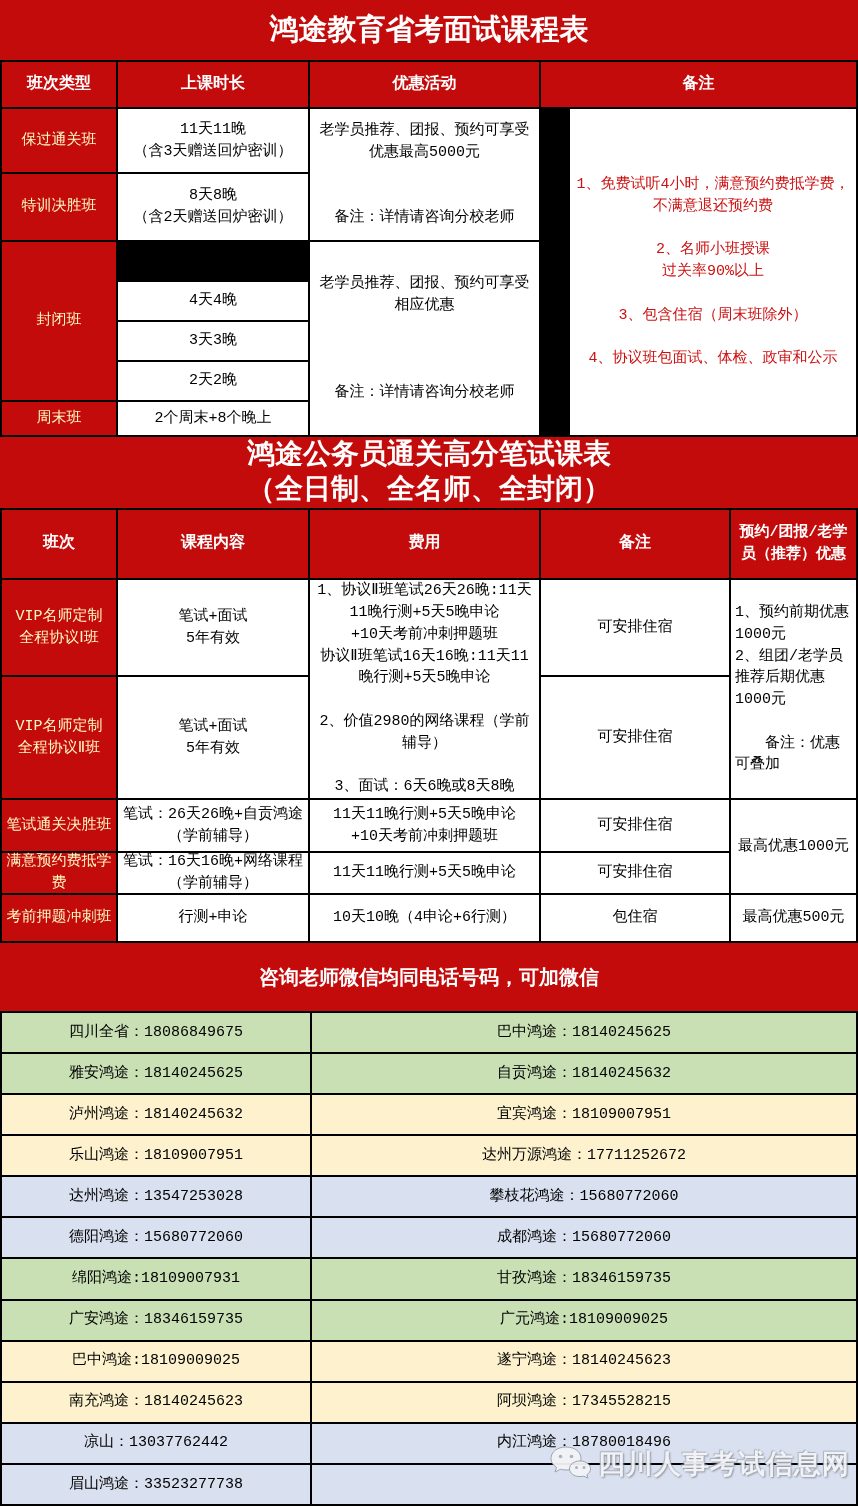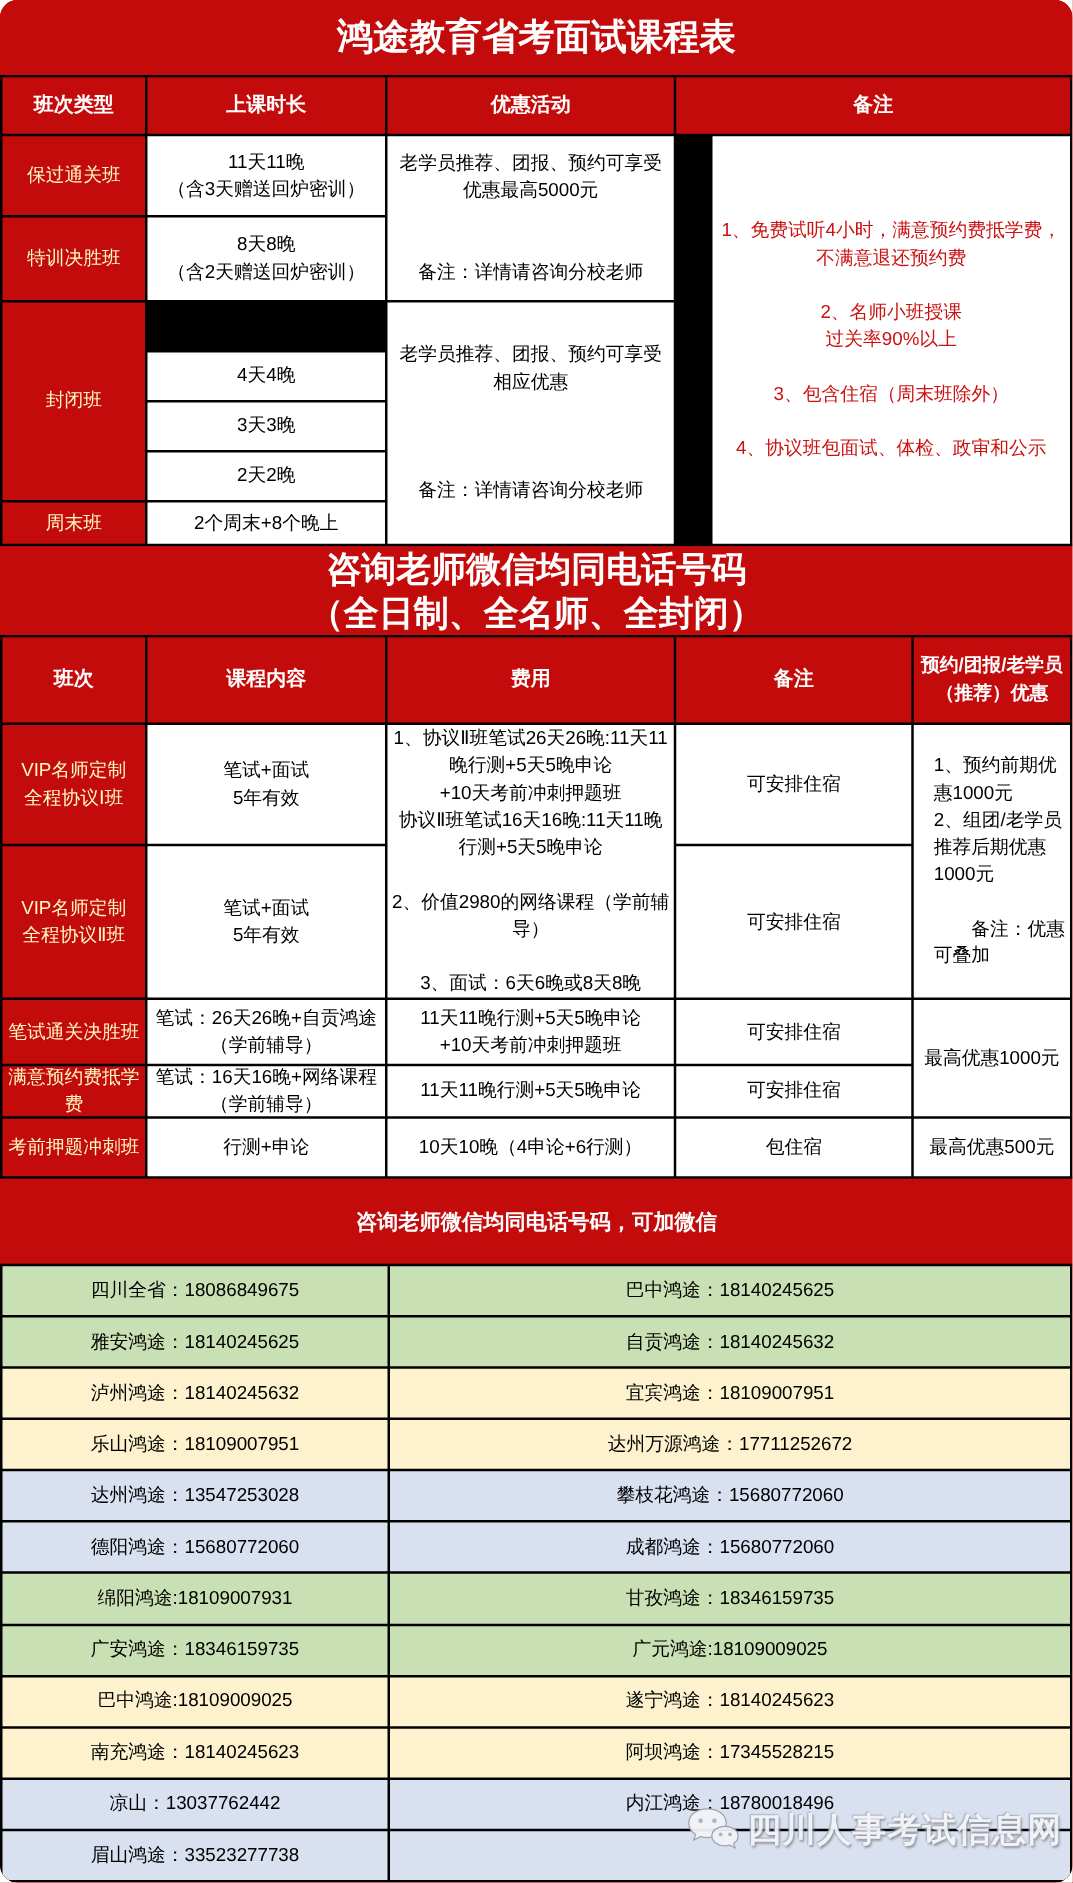--- a/index.html
+++ b/index.html
@@ -1,30 +1,29 @@
 <!DOCTYPE html>
 <html><head>
 <meta charset="utf-8">
 <style>
   html,body { margin:0; padding:0; background:#ffffff; }
   .page {
     width:858px; height:1506px; position:relative; overflow:hidden;
     background:#c30b0b;
-    font-family:Liberation Sans, sans-serif;
+    font-family:Liberation Mono, monospace;
     color:#000;
-    border-radius:14px;
   }
   .banner {
     width:858px; display:flex; flex-direction:column; align-items:center; justify-content:center;
     background:#c30b0b; color:#ffffff; font-weight:bold; text-align:center;
     border-bottom:2px solid #000; box-sizing:border-box;
   }
   .banner.b1 { height:62px; font-size:29px; }
   .banner.b2 { height:73px; font-size:28px; line-height:35px; }
-  .banner.b3 { height:70px; font-size:17px; }
+  .banner.b3 { height:70px; font-size:20px; }
   .grid {
     display:grid; gap:2px; background:#000; padding:0 2px; width:854px;
     box-sizing:content-box; border-bottom:2px solid #000;
   }
   .grid1 {
     grid-template-columns:114px 190px 229px 315px;
     grid-template-rows:45px 63px 66px 38px 38px 38px 38px 33px;
   }
   .grid2 {
     grid-template-columns:114px 190px 229px 188px 125px;
@@ -37,21 +36,21 @@
   }
   .cell {
     display:flex; align-items:center; justify-content:center;
     text-align:center; font-size:15px; line-height:1.45;
     white-space:pre-line; padding:2px 3px; box-sizing:border-box;
     background:#ffffff; color:#000;
   }
   .cell.red  { background:#c30b0b; color:#fef9c3; }
   .cell.hdr  { background:#c30b0b; color:#ffffff; font-weight:bold; font-size:16px; }
   .cell.rednote { color:#cc1111;margin-left:29px; }
-  .cell.left { justify-content:flex-start; text-align:left; padding-left:16px; }
+  .cell.left { justify-content:flex-start; text-align:left; padding-left:4px; }
   .cell.c-green { background:#c9e0b5; }
   .cell.c-cream { background:#fdf2cd; }
   .cell.c-blue  { background:#d9e0ef; }
   .watermark {
     position:absolute; right:8px; top:1444px; display:flex; align-items:center; gap:6px;
     color:#f2f3f7; font-size:27px; font-weight:bold; letter-spacing:1px;
     text-shadow:1px 1px 2px #8a8f9a, -1px -1px 1px #aab0bc; opacity:.95;
     pointer-events:none;
   }
   .wm-icon { width:44px; height:40px; flex:0 0 auto; }
@@ -99,21 +98,21 @@
 
 2、名师小班授课
 过关率90%以上
 
 3、包含住宿（周末班除外）
 
 4、协议班包面试、体检、政审和公示</div>
   </div>
 
   <div class="banner b2">
-    <div>咨询老师微信均同电话号码</div>
+    <div>鸿途公务员通关高分笔试课表</div>
     <div>（全日制、全名师、全封闭）</div>
   </div>
 
   <div class="grid grid2">
     <div class="cell hdr" style="grid-area:1/1">班次</div>
     <div class="cell hdr" style="grid-area:1/2">课程内容</div>
     <div class="cell hdr" style="grid-area:1/3">费用</div>
     <div class="cell hdr" style="grid-area:1/4">备注</div>
     <div class="cell hdr" style="grid-area:1/5;font-size:15px">预约/团报/老学员（推荐）优惠</div>
 

